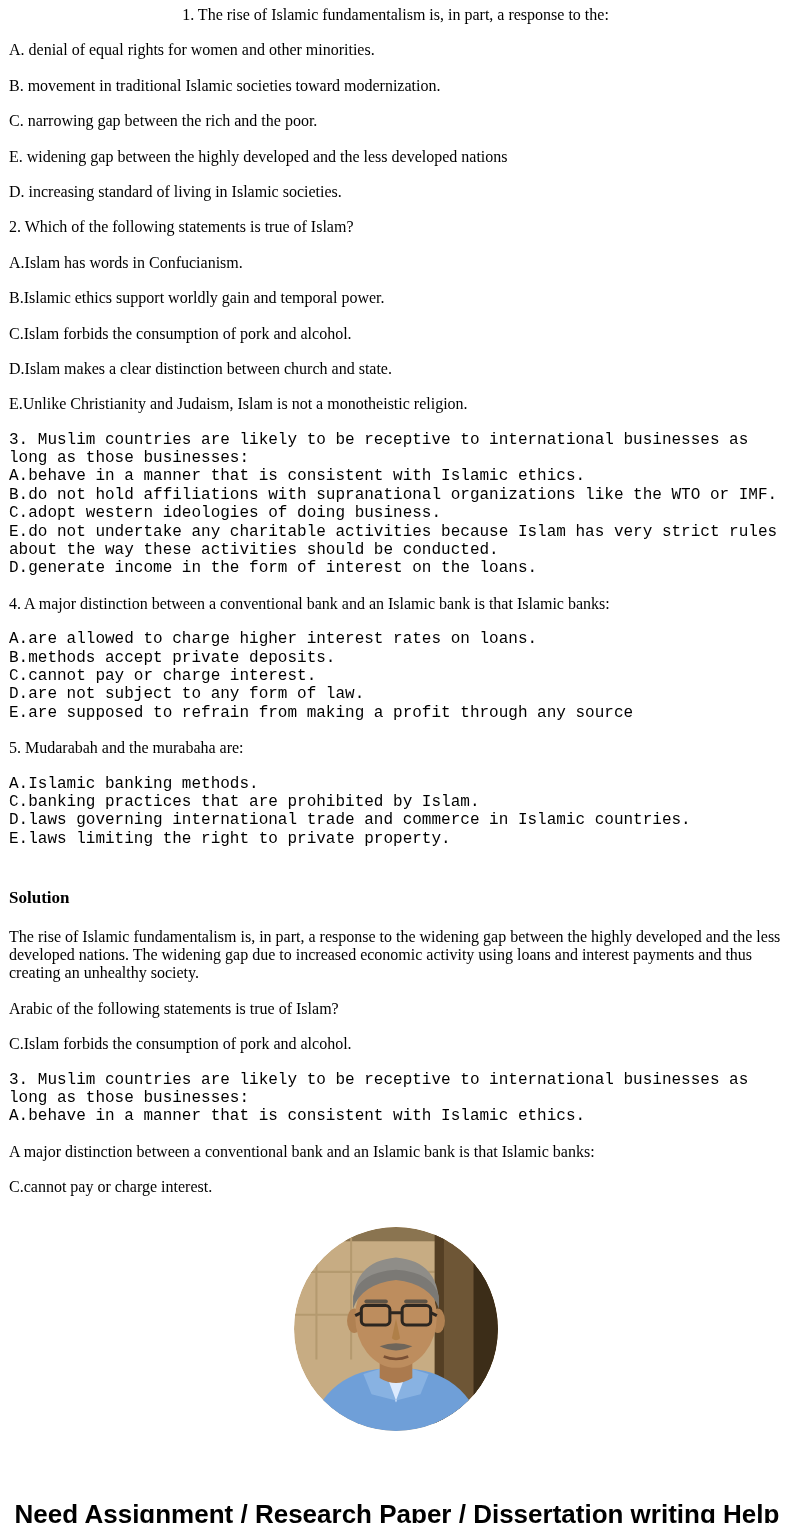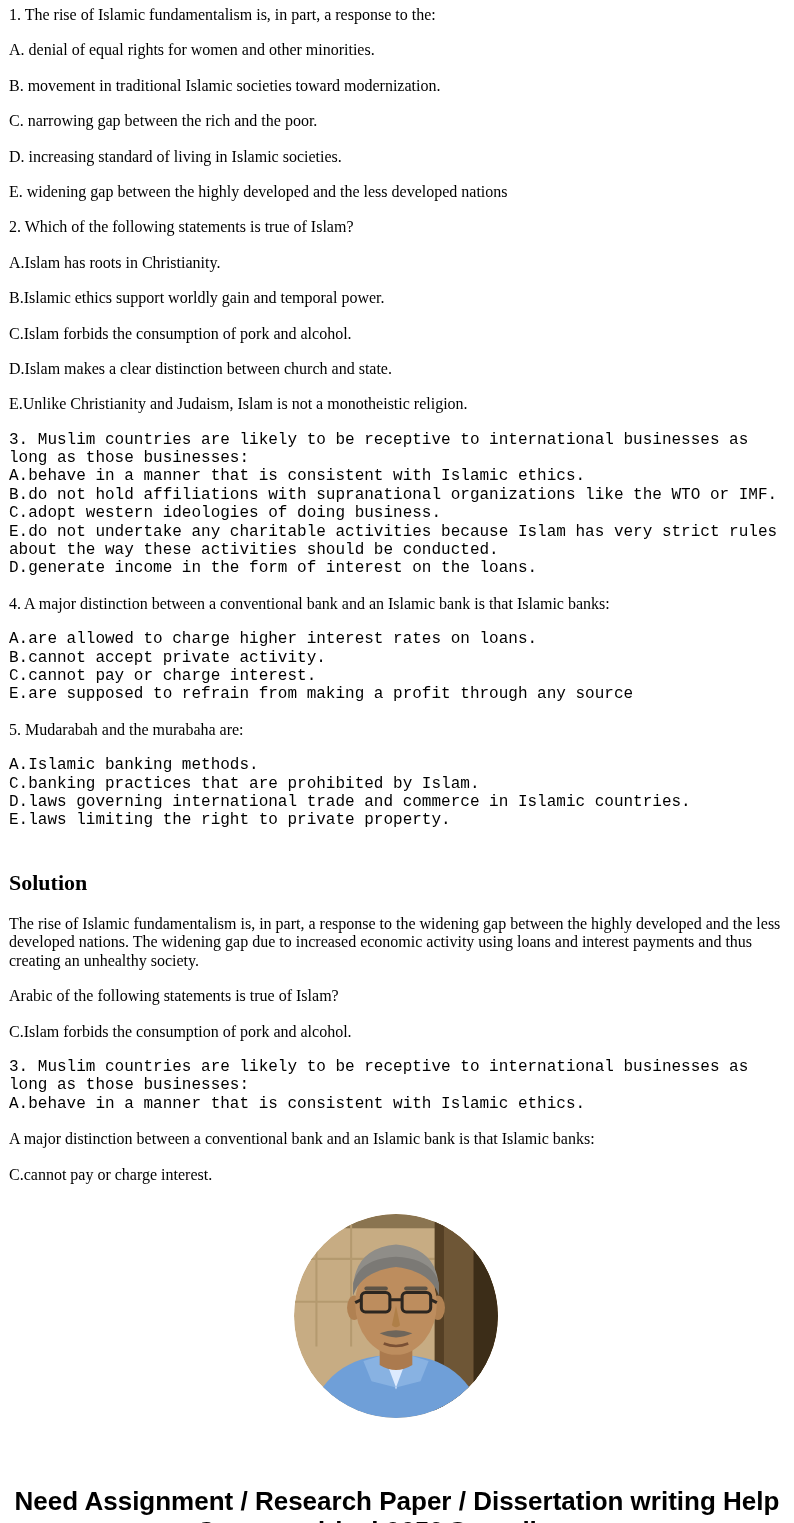--- a/index.html
+++ b/index.html
@@ -7,25 +7,25 @@
   body {
     width: 794px;
     min-height: 1523px;
     font-family: "Liberation Serif", "DejaVu Serif", serif;
     font-size: 16px;
     line-height: 1.15;
     color: #000000;
   }
   .doc { padding: 6px 12px 0 9px; }
   .doc p { margin: 17px 0; }
-  .doc p.first { margin-top: 0; }
+  .doc p.first { margin-top: 0; text-align: center; }
   .tight { }
   .line { display: block; font-family: Liberation Mono, monospace; }
   h2.solution-heading {
-    font-size: 22px;
+    font-size: 17px;
     font-weight: bold;
     margin: 40px 0 20px 0;
   }
   .photo-wrap { text-align: center; margin-top: 30px; }
   .avatar {
     width: 204px;
     height: 204px;
     border-radius: 50%;
     display: inline-block;
     vertical-align: top;
@@ -49,44 +49,45 @@
 </style>
 </head>
 <body>
 
 <div class="doc">
 
   <p class="first">1. The rise of Islamic fundamentalism is, in part, a response to the:</p>
   <p>A. denial of equal rights for women and other minorities.</p>
   <p>B. movement in traditional Islamic societies toward modernization.</p>
   <p>C. narrowing gap between the rich and the poor.</p>
+  <p>E. widening gap between the highly developed and the less developed nations</p>
   <p>D. increasing standard of living in Islamic societies.</p>
-  <p>E. widening gap between the highly developed and the less developed nations</p>
 
   <p>2. Which of the following statements is true of Islam?</p>
-  <p>A.Islam has roots in Christianity.</p>
+  <p>A.Islam has words in Confucianism.</p>
   <p>B.Islamic ethics support worldly gain and temporal power.</p>
   <p>C.Islam forbids the consumption of pork and alcohol.</p>
   <p>D.Islam makes a clear distinction between church and state.</p>
   <p>E.Unlike Christianity and Judaism, Islam is not a monotheistic religion.</p>
 
   <p class="tight">
     <span class="line">3. Muslim countries are likely to be receptive to international businesses as long as those businesses:</span>
     <span class="line">A.behave in a manner that is consistent with Islamic ethics.</span>
     <span class="line">B.do not hold affiliations with supranational organizations like the WTO or IMF.</span>
     <span class="line">C.adopt western ideologies of doing business.</span>
     <span class="line">E.do not undertake any charitable activities because Islam has very strict rules about the way these activities should be conducted.</span>
     <span class="line">D.generate income in the form of interest on the loans.</span>
   </p>
 
   <p>4. A major distinction between a conventional bank and an Islamic bank is that Islamic banks:</p>
   <p class="tight">
     <span class="line">A.are allowed to charge higher interest rates on loans.</span>
-    <span class="line">B.cannot accept private activity.</span>
+    <span class="line">B.methods accept private deposits.</span>
     <span class="line">C.cannot pay or charge interest.</span>
+    <span class="line">D.are not subject to any form of law.</span>
     <span class="line">E.are supposed to refrain from making a profit through any source</span>
   </p>
 
   <p>5. Mudarabah and the murabaha are:</p>
   <p class="tight">
     <span class="line">A.Islamic banking methods.</span>
     <span class="line">C.banking practices that are prohibited by Islam.</span>
     <span class="line">D.laws governing international trade and commerce in Islamic countries.</span>
     <span class="line">E.laws limiting the right to private property.</span>
   </p>

